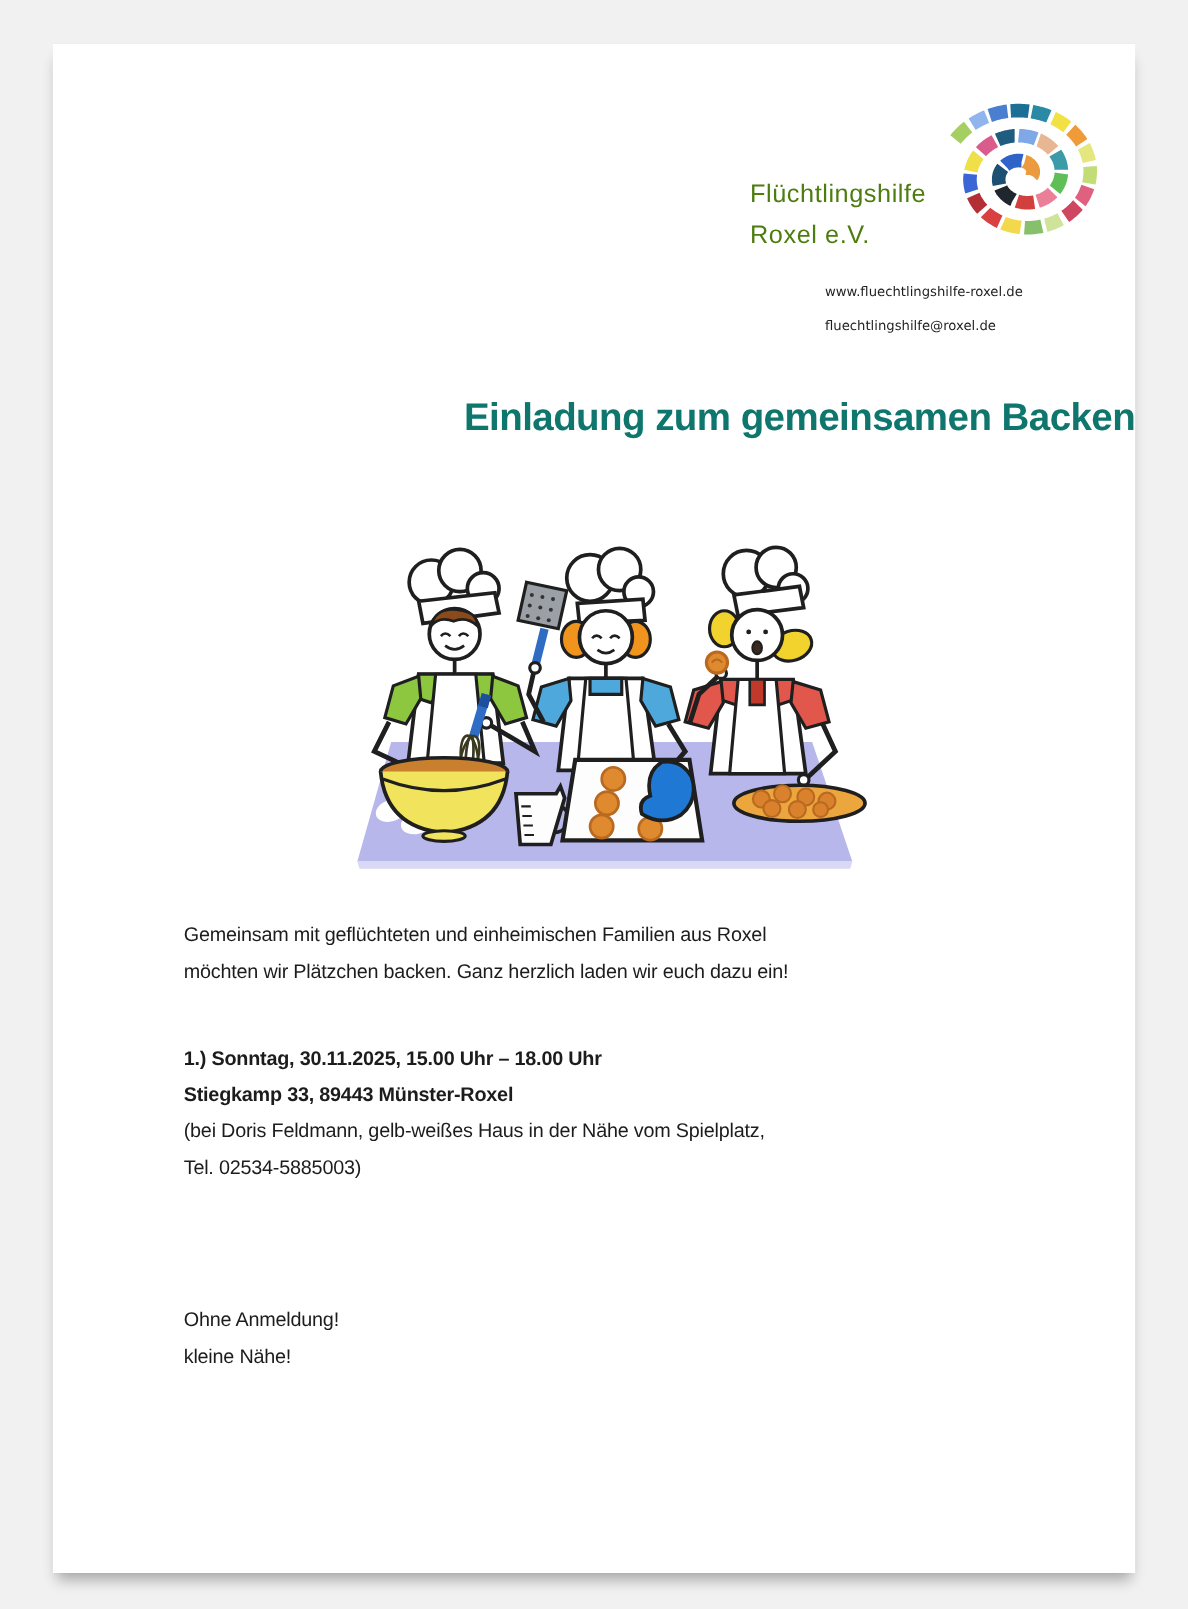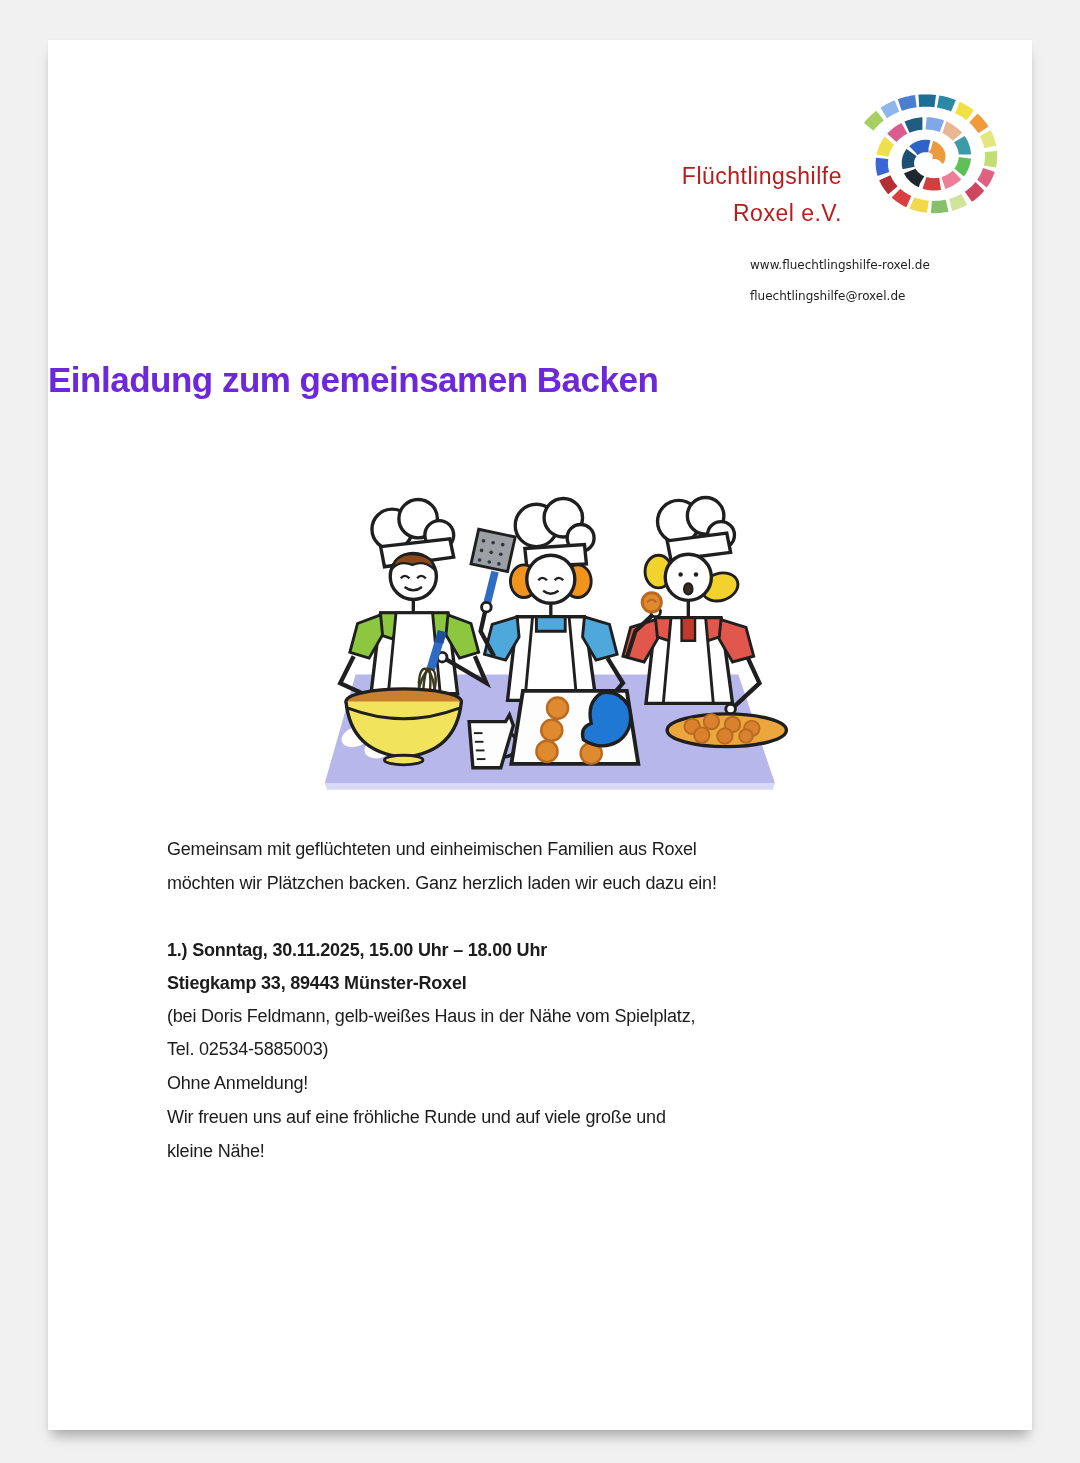--- a/index.html
+++ b/index.html
@@ -23,24 +23,23 @@
     width: 984px;
     height: 1390px;
     background: #ffffff;
     box-shadow: 0 10px 12px -4px rgba(0,0,0,0.30), 0 0 2px rgba(0,0,0,0.06);
   }
   
   .org-name {
     position: absolute;
     top: 118px;
     right: 190px;
-    text-align: right;
     font-size: 23px;
     line-height: 37px;
-    color: #b91c1c;
+    color: #4d7c0f;
     letter-spacing: 0.5px;
     font-weight: 400;
   }
   .logo-spiral {
     position: absolute;
     left: 790px;
     top: 42px;
     width: 180px;
     height: 155px;
   }
@@ -52,48 +51,48 @@
     font-size: 12px;
     line-height: 31px;
     color: #1e1e1e;
   }
   
   .title {
     position: absolute;
     left: 0;
     top: 312px;
     width: 100%;
-    text-align: left;
+    text-align: right;
     font-weight: bold;
     font-size: 35px;
     line-height: 55px;
     letter-spacing: -0.5px;
-    color: #6d28d9;
+    color: #0f766e;
   }
   
   .illustration {
     position: absolute;
     left: 248px;
     top: 436px;
     width: 500px;
     height: 320px;
   }
   
   .text-col {
     position: absolute;
     left: 119px;
     top: 792px;
     width: 790px;
     font-size: 18px;
     line-height: 34px;
     letter-spacing: -0.2px;
   }
-  .event { margin-top: 34px; line-height: 33px; }
+  .event { margin-top: 46px; line-height: 33px; }
   .event .bold { font-weight: bold; }
-  .closing { }
+  .closing { margin-top: 104px; }
 </style>
 </head>
 <body>
 
 <div class="canvas">
   <div class="page">
 
     <div class="org-name">
       <div>Flüchtlingshilfe</div>
       <div>Roxel e.V.</div>
@@ -317,19 +316,18 @@
       <div class="event">
         <div class="bold">1.) Sonntag, 30.11.2025, 15.00 Uhr – 18.00 Uhr</div>
         <div class="bold">Stiegkamp 33, 89443 Münster-Roxel</div>
         <div>(bei Doris Feldmann, gelb-weißes Haus in der Nähe vom Spielplatz,</div>
         <div>Tel. 02534-5885003)</div>
       </div>
 
 
       <div class="closing">
         <div>Ohne Anmeldung!</div>
-        <div>Wir freuen uns auf eine fröhliche Runde und auf viele große und</div>
         <div>kleine Nähe!</div>
       </div>
     </div>
 
   </div>
 </div>
 
 </body></html>

